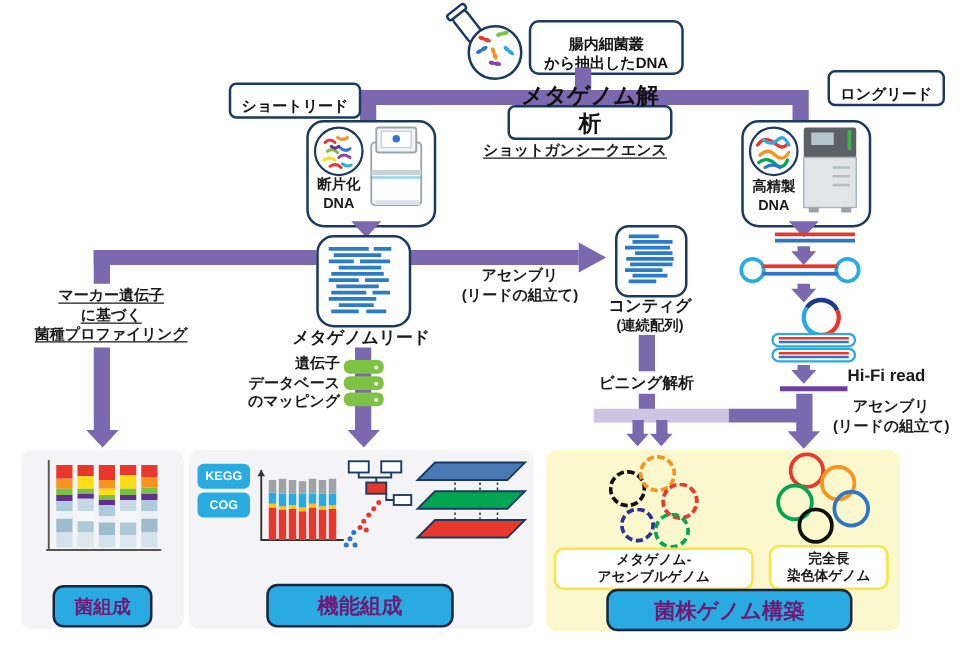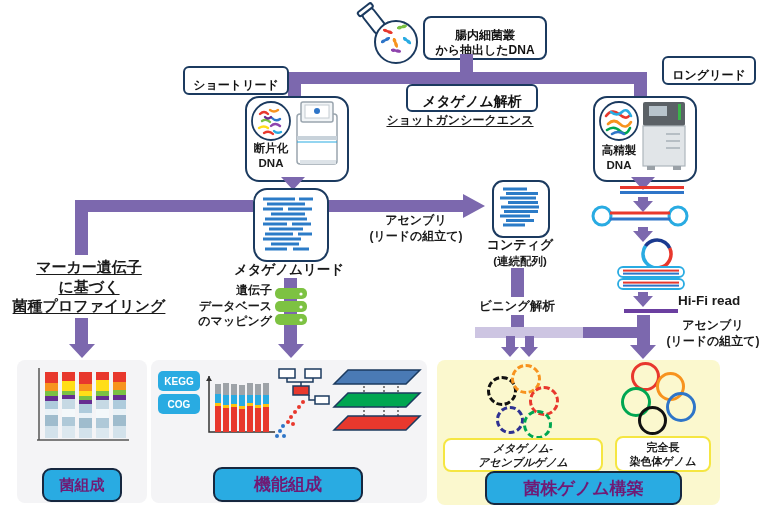--- a/index.html
+++ b/index.html
@@ -79,21 +79,21 @@
   <div class="abs pline" style="left:288px;top:72px;width:13px;height:26px;"></div>
   <div class="abs pline" style="left:634px;top:72px;width:13px;height:26px;"></div>
 
   <div class="abs nbox" style="left:183px;top:66px;width:102px;height:25px;font-size:12px;border-radius:6px;">
     <span>ショートリード</span>
   </div>
   <div class="abs nbox" style="left:662px;top:56px;width:90px;height:25px;font-size:12px;border-radius:6px;">
     <span>ロングリード</span>
   </div>
 
-  <div class="abs nbox" style="left:406px;top:84px;width:128px;height:24px;font-size:14px;border-radius:6px;">
+  <div class="abs nbox" style="left:406px;top:84px;width:128px;height:24px;font-size:18px;border-radius:6px;">
     <span>メタゲノム解析</span>
   </div>
   <div class="abs plabel u" style="left:384px;top:113px;width:152px;font-size:12px;">ショットガンシークエンス</div>
 
   <div class="abs nbox" style="left:245px;top:96px;width:100px;height:82px;border-radius:14px;border-width:2.5px;"></div>
   <svg class="abs" style="left:250px;top:100px;" width="42" height="42">
     <circle cx="21" cy="21" r="19" fill="#fff" stroke="#1B3A5F" stroke-width="1.8"></circle>
     <g stroke-width="2.4" fill="none" stroke-linecap="round">
       <path d="M10,14 q4,-4 8,0" stroke="#E8382D"></path>
         <path d="M20,10 q4,3 8,0" stroke="#F7931E"></path>
@@ -173,21 +173,21 @@
       <line x1="8" y1="42" x2="36" y2="42"></line>
         <line x1="41" y1="42" x2="55" y2="42"></line>
       <line x1="6" y1="47" x2="44" y2="47"></line>
       <line x1="14" y1="52" x2="42" y2="52"></line>
       <line x1="8" y1="57" x2="30" y2="57"></line>
         <line x1="36" y1="57" x2="52" y2="57"></line>
     </g>
   </svg>
   <div class="abs plabel" style="left:215px;top:261px;width:148px;font-size:13.5px;">メタゲノムリード</div>
 
-  <div class="abs plabel" style="left:6px;top:227px;width:166px;font-size:15px;background:#fff;padding:2px 0;margin-top:28px;">
+  <div class="abs plabel" style="left:6px;top:227px;width:166px;font-size:12px;background:#fff;padding:2px 0;">
     <div class="u">マーカー遺伝子</div>
     <div class="u">に基づく</div>
     <div class="u">菌種プロファイリング</div>
   </div>
 
   <div class="abs plabel" style="left:356px;top:213px;width:120px;font-size:12px;">
     <div>アセンブリ</div>
     <div>(リードの組立て)</div>
   </div>
 
@@ -425,21 +425,21 @@
   <div class="abs circ" style="left:529px;top:386px;width:24px;height:24px;border:3px dashed #E8382D;"></div>
   <div class="abs circ" style="left:496px;top:406px;width:22px;height:22px;border:3px dashed #2E3192;"></div>
   <div class="abs circ" style="left:523px;top:410px;width:23px;height:23px;border:3px dashed #00A651;"></div>
 
   <div class="abs circ" style="left:631px;top:362px;width:23px;height:23px;border:3px solid #E8382D;"></div>
   <div class="abs circ" style="left:656px;top:372px;width:23px;height:23px;border:3px solid #F7931E;"></div>
   <div class="abs circ" style="left:621px;top:387px;width:24px;height:24px;border:3px solid #00A651;"></div>
   <div class="abs circ" style="left:666px;top:392px;width:24px;height:24px;border:3px solid #2E75C8;"></div>
   <div class="abs circ" style="left:638px;top:406px;width:23px;height:23px;border:3px solid #111;"></div>
 
-  <div class="abs plabel whitebg" style="left:443px;top:438px;width:156px;height:30px;border:2px solid var(--ybord);border-radius:8px;font-size:11px;display:flex;flex-direction:column;justify-content:center;font-style:italic;">
+  <div class="abs plabel whitebg" style="left:443px;top:438px;width:156px;height:30px;border:2px solid var(--ybord);border-radius:8px;font-size:11px;display:flex;flex-direction:column;justify-content:center;">
     <div>メタゲノム-</div>
     <div>アセンブルゲノム</div>
   </div>
   <div class="abs plabel whitebg" style="left:615px;top:436px;width:92px;height:32px;border:2px solid var(--ybord);border-radius:8px;font-size:11px;display:flex;flex-direction:column;justify-content:center;">
     <div>完全長</div>
     <div>染色体ゲノム</div>
   </div>
   <div class="abs btn" style="left:485px;top:471px;width:193px;height:30px;font-size:17px;">
     <span>菌株ゲノム構築</span>
   </div>

